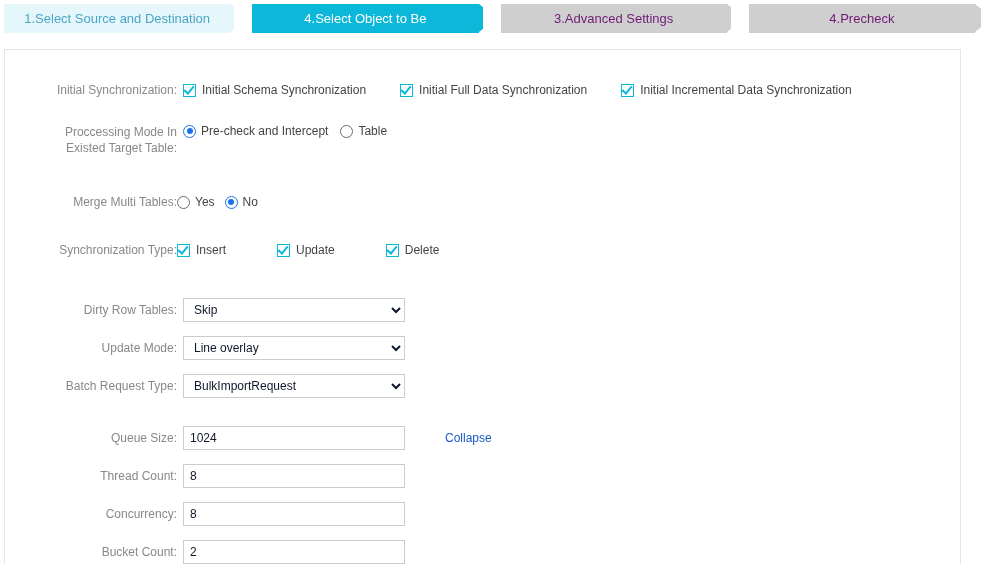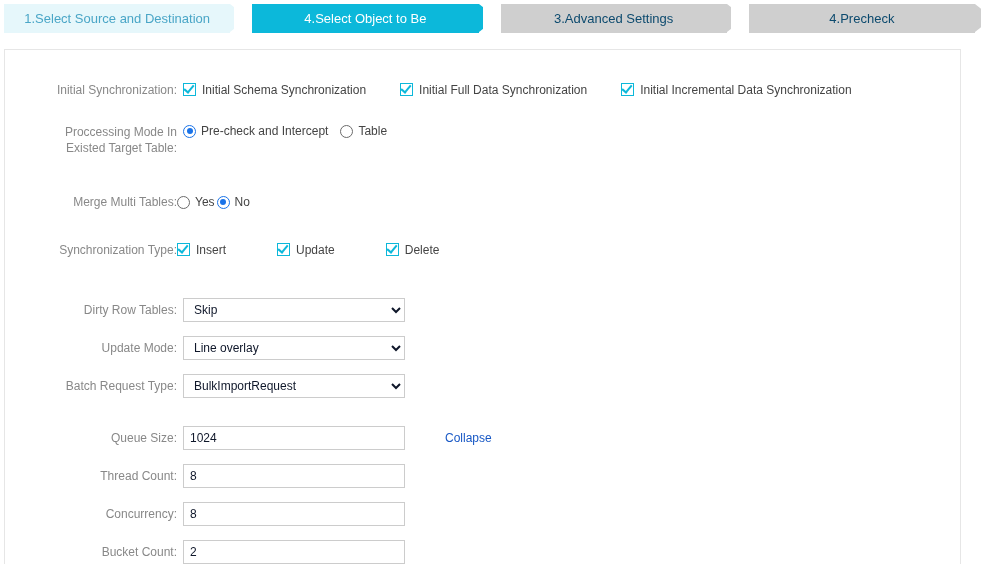--- a/index.html
+++ b/index.html
@@ -12,21 +12,21 @@
   }
   .page { width: 981px; height: 564px; position: relative; }
 
   
   .steps { display: flex; height: 29px; margin: 4px 4px 16px 4px; }
   .step {
     flex: 1;
     position: relative;
     display: flex; align-items: center; justify-content: center;
     background: #cfcfcf;
-    color: #0c4a6e;
+    color: #701a75;
     font-size: 13px;
     margin-right: 22px;
   }
   .step:last-child { margin-right: 2px; }
   .step::after {
     content: "";
     position: absolute; right: -18px; top: 0;
     border-top: 14.5px solid transparent;
     border-bottom: 14.5px solid transparent;
     border-left: 18px solid #cfcfcf;
@@ -53,21 +53,21 @@
     height: 517px;
   }
 
   .row { display:flex; align-items:center; margin-bottom:6px; min-height:28px; }
   .row .lbl { width:160px; text-align:right; padding-right:6px; color:#888; white-space:nowrap;}
   .row .lbl2 { width:160px; text-align:right; padding-right:6px; color:#888; line-height:16px;}
   .row .ctrls { display:flex; align-items:center; gap:18px; flex-wrap:wrap; }
 
   
   .chk {
-    display:inline-flex; gap:6px; color:#444;
+    display:inline-flex; align-items:center; gap:6px; color:#444;
     user-select:none; cursor:pointer;
   }
   .chkbox {
     width:13px; height:13px;
     border:1px solid #0cb8da; background:#fff; position:relative;
     display:inline-block;
   }
   .chkbox.on::after{
     content:""; position:absolute;
     left:2px; top:-1px; width:4px; height:8px;
@@ -160,21 +160,21 @@
           <span class="rbox"></span>
           <span>Table</span>
         </label>
       </div>
     </div>
 
     <div class="section-gap"></div>
 
     <div class="row">
       <div class="lbl">Merge Multi Tables:</div>
-      <div class="ctrls" style="gap:2px; margin-left:-6px;">
+      <div class="ctrls" style="gap:10px; margin-left:-6px;">
         <label class="radio">
           <span class="rbox"></span>
           <span>Yes</span>
         </label>
         <label class="radio">
           <span class="rbox sel"></span>
           <span>No</span>
         </label>
       </div>
     </div>

